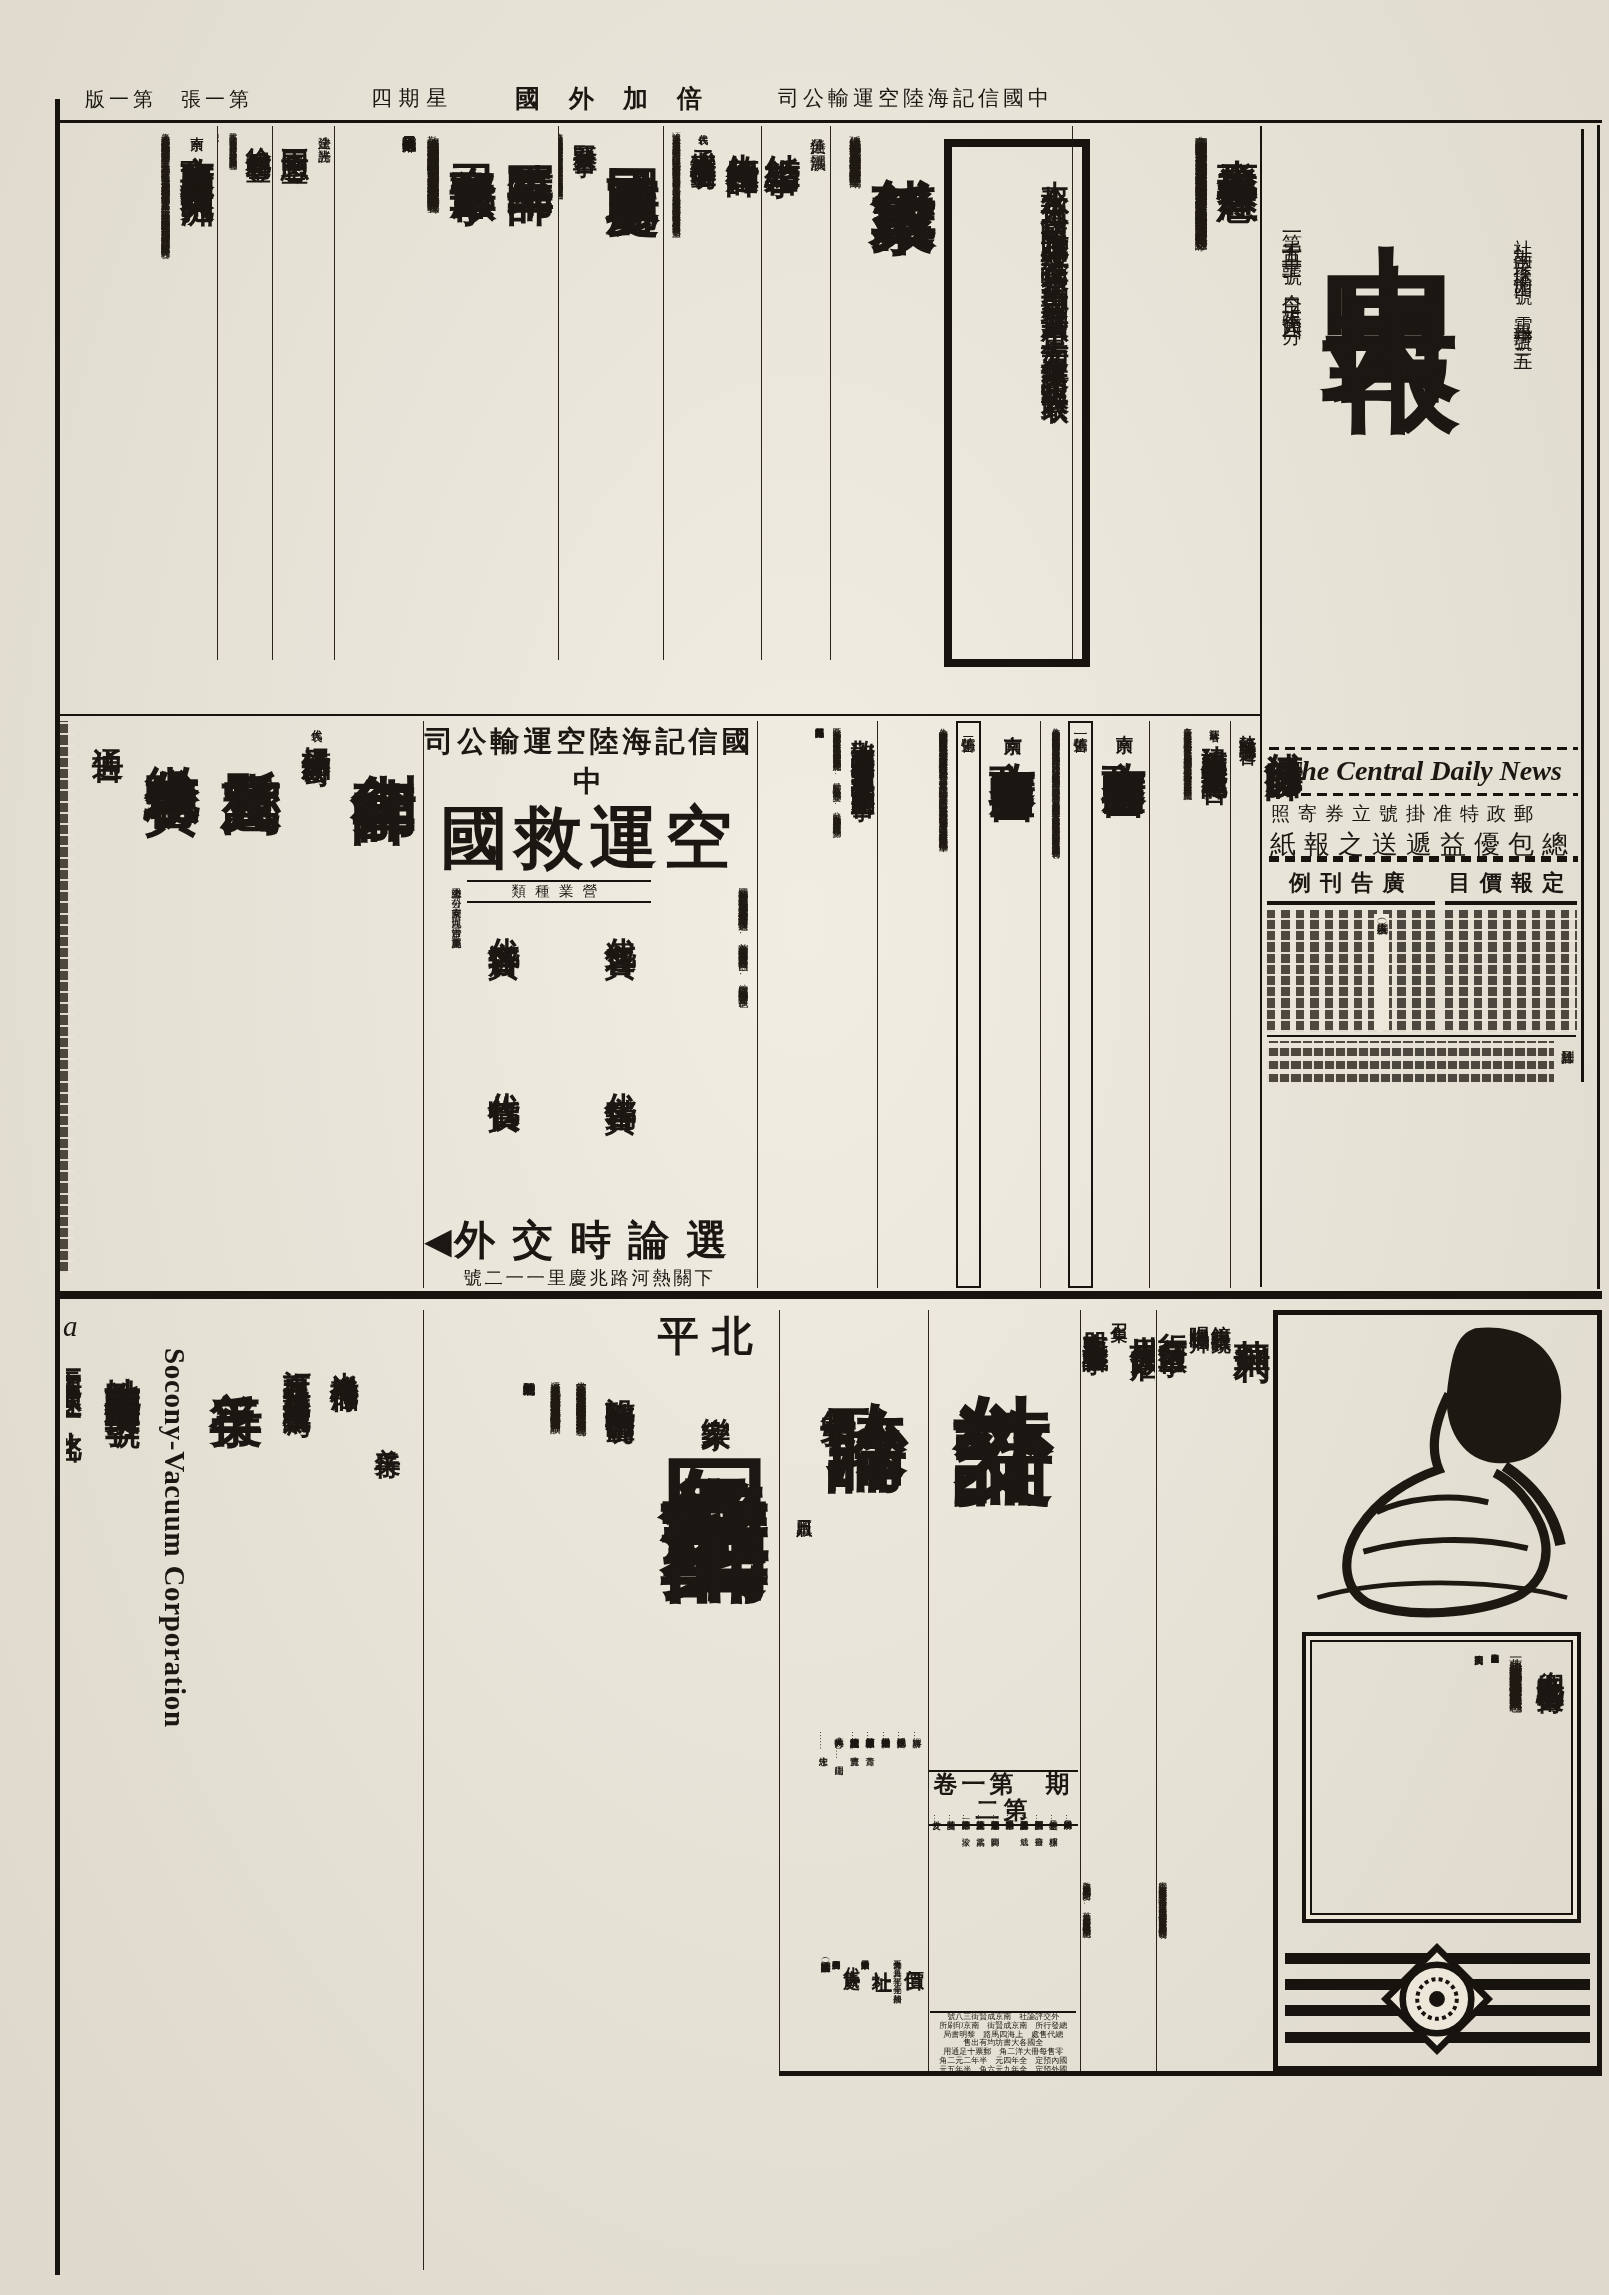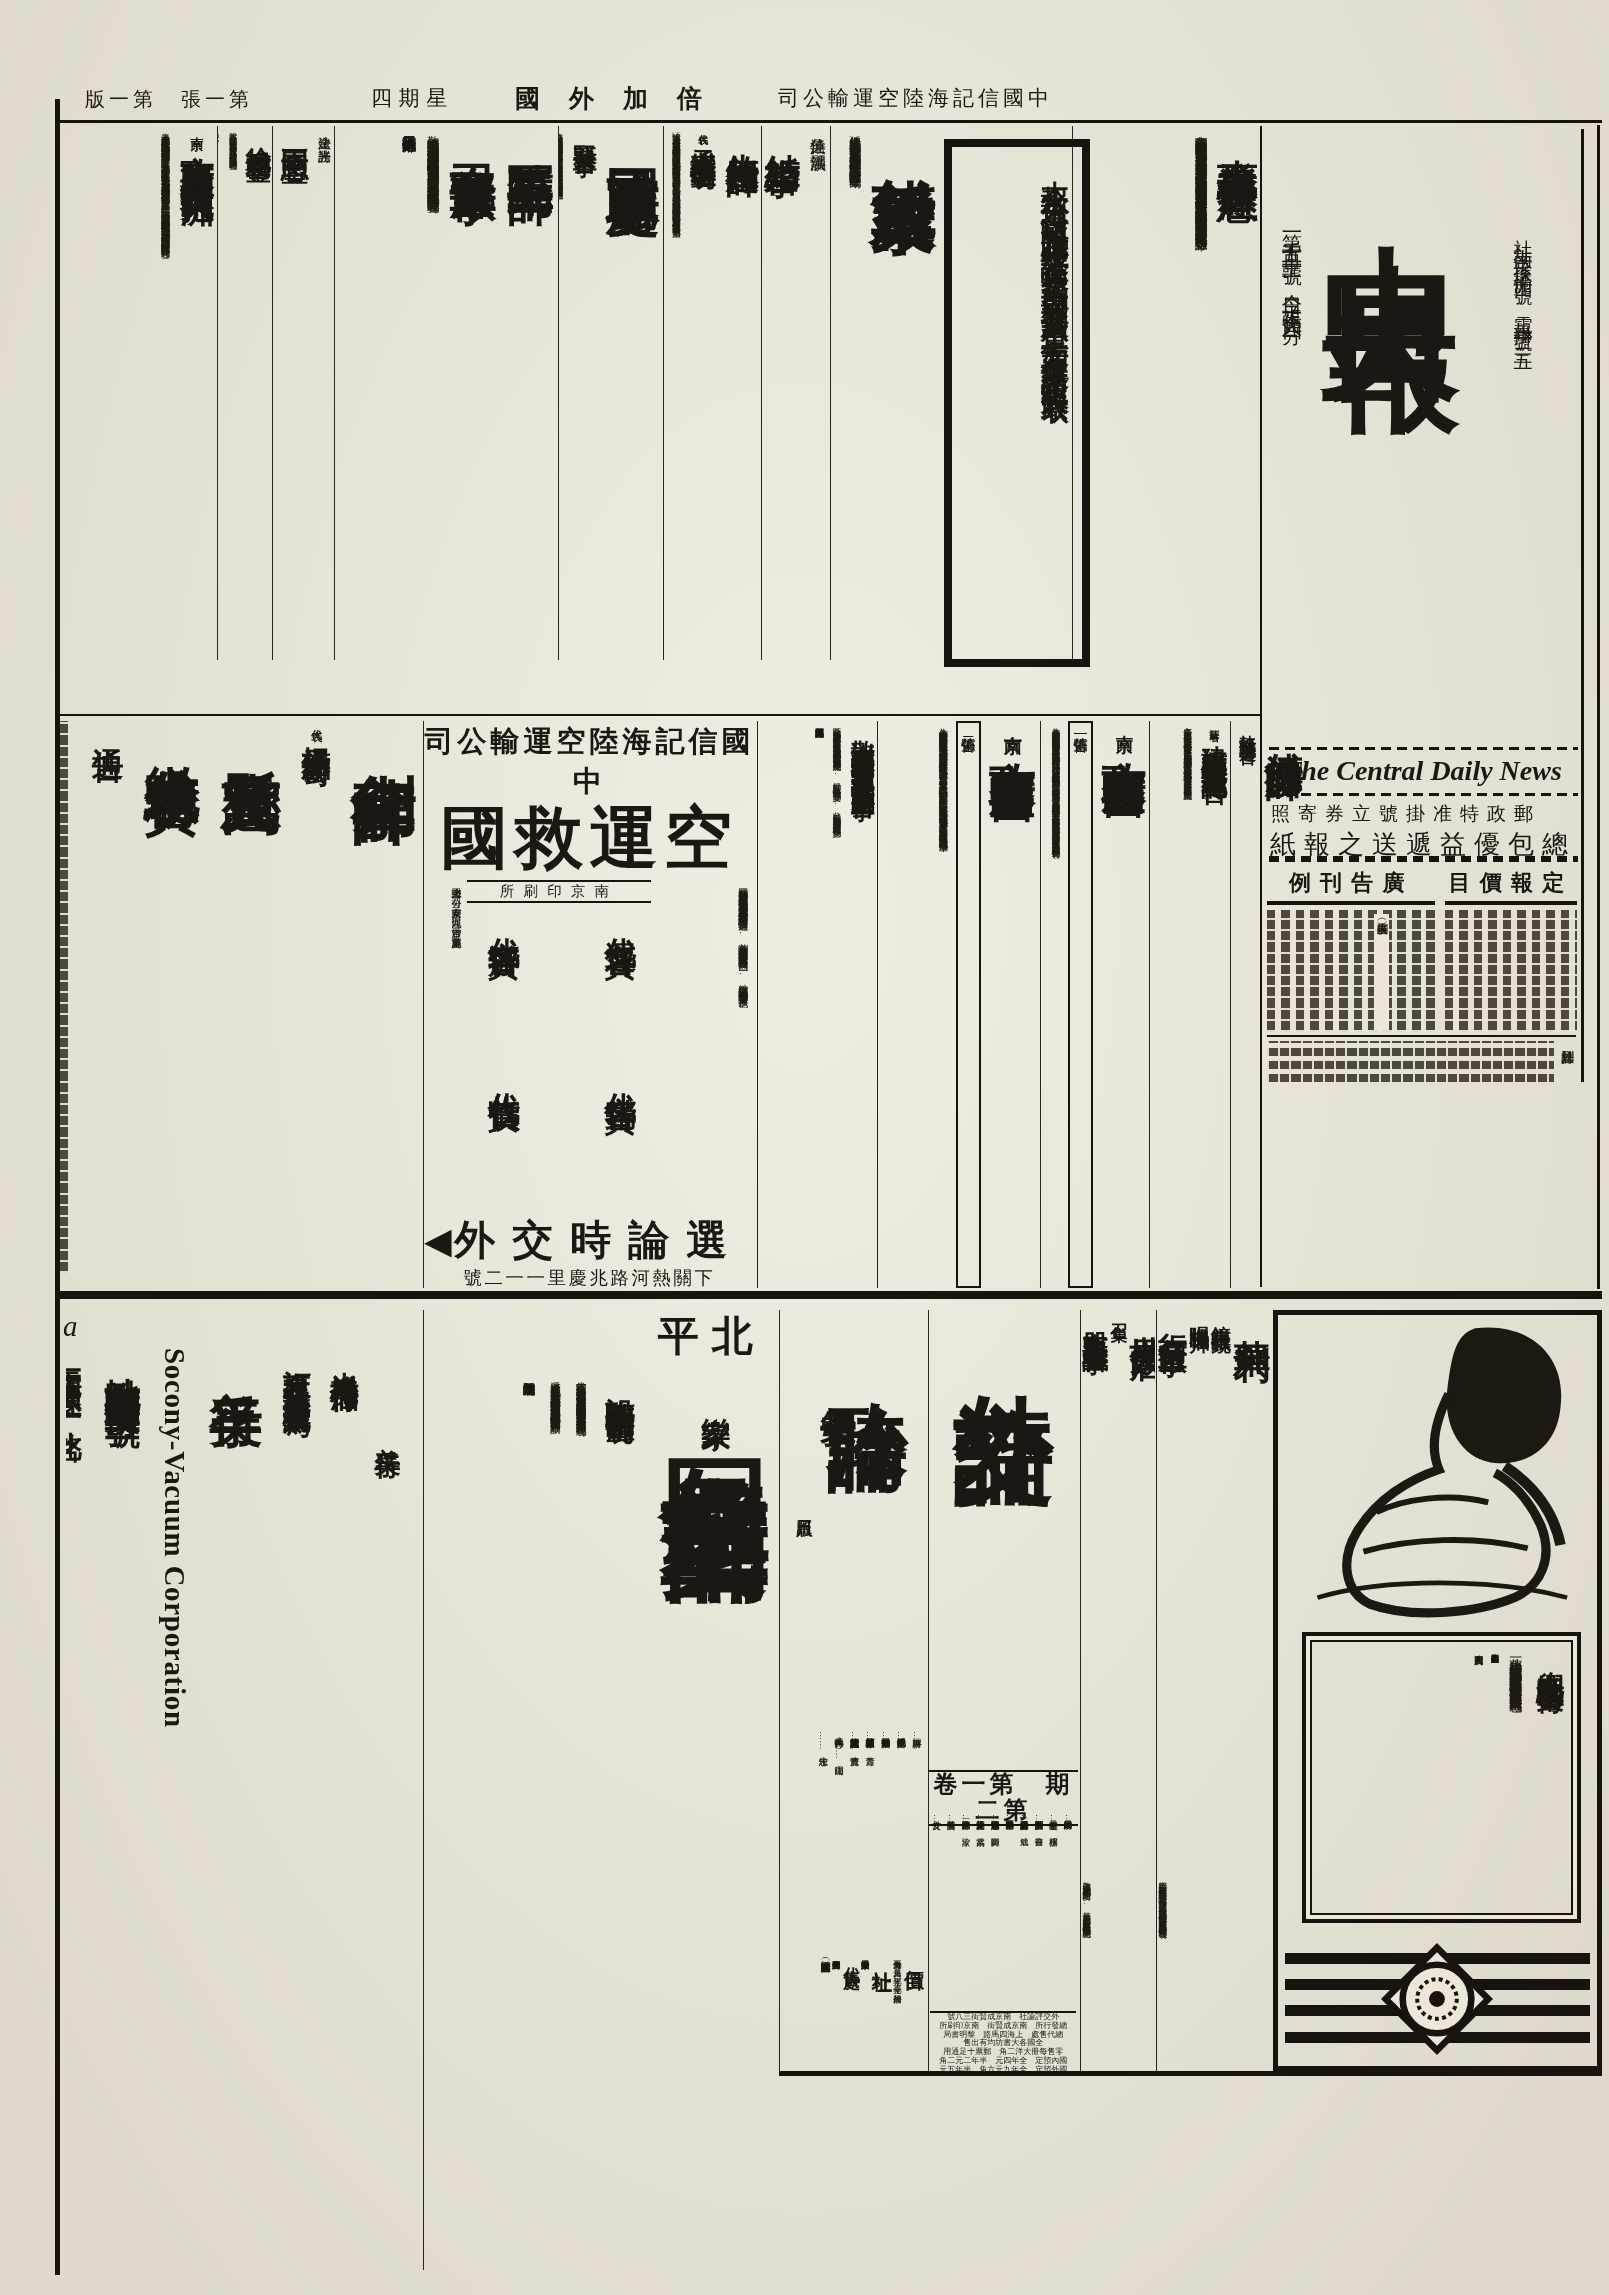--- a/index.html
+++ b/index.html
@@ -188,21 +188,21 @@
     <div class="hl" style="font-size:24px;">敬謝憲兵第二團第二營第五連官長全體士兵剿匪啓事</div>
     <div class="bd" style="font-size:8.5px;">敝區北接首都南連皖境為江甯最重要之區自去年大水後匪風甚熾迭經憲兵第二團第二營營長羅友勝抽調第五連連長沈紹……勒緝駐防人心為之一快地方賴以安謐……公民等感戴之餘除另期舉行慰勞大會外謹先登報以表謝忱</div>
     <div class="sm" style="font-size:9.2px;">江甯縣第九第十兩區各界民衆謹啓</div>
   </div>
 
   <div class="abs" style="left:423px;top:721px;width:331px;height:567px;border-left:1.3px solid #2a241c;overflow:hidden;">
     <div class="center" data-rtl="1" style="font-size:29px;font-weight:bold;letter-spacing:4px;margin-top:1px;">司公輸運空陸海記信國中</div>
     <div class="center hl" data-rtl="1" style="font-size:68px;letter-spacing:6.6px;">國救運空</div>
     <div class="abs v bd" style="right:5.3px;top:159px;width:99px;height:322px;font-size:10px;">我國海禁開始農工商業莫不互相競爭迄今邇戰邇烈夫占營業之勝利者莫不講求貨物出品之精良與夫運輸之快速……首創海陸空運輸事業服務工商各界冀振興實業之唯一要圖焉茲已……航空貨運繼以海陸二運藉副各界之需要無缺也</div>
     <div class="abs" style="left:43px;top:159px;width:184px;height:329px;">
-      <div class="center" data-rtl="1" style="font-size:14.5px;letter-spacing:9.2px;border-bottom:2px solid #17130e;border-top:2px solid #17130e;">所刷印京南</div>
+      <div class="center" data-rtl="1" style="font-size:14.5px;letter-spacing:9.2px;border-bottom:2px solid #17130e;border-top:2px solid #17130e;">類種業營</div>
       <div class="abs v hl" style="right:13px;top:33px;height:145px;font-size:32px;">代運客貨</div>
       <div class="abs v hl" style="left:20px;top:33px;height:145px;font-size:32px;">代客辦貨</div>
       <div class="abs v hl" style="right:13px;top:188px;height:145px;font-size:32px;">代客銷貨</div>
       <div class="abs v hl" style="left:20px;top:188px;height:145px;font-size:32px;">代收貨價</div>
     </div>
     <div class="abs v sm" style="left:4px;top:159px;width:34px;height:329px;font-size:10px;">總公司上海　分公司　南京安慶　九江漢口　沙市宜昌　萬縣重慶</div>
     <div class="abs" style="left:0;top:497px;width:331px;">
       <span style="font-size:36px;font-family:'DejaVu Sans',sans-serif;vertical-align:middle;">◀</span>
       <span class="hl" data-rtl="1" style="font-size:41px;letter-spacing:17px;vertical-align:middle;">外交時論選</span>
     </div>

